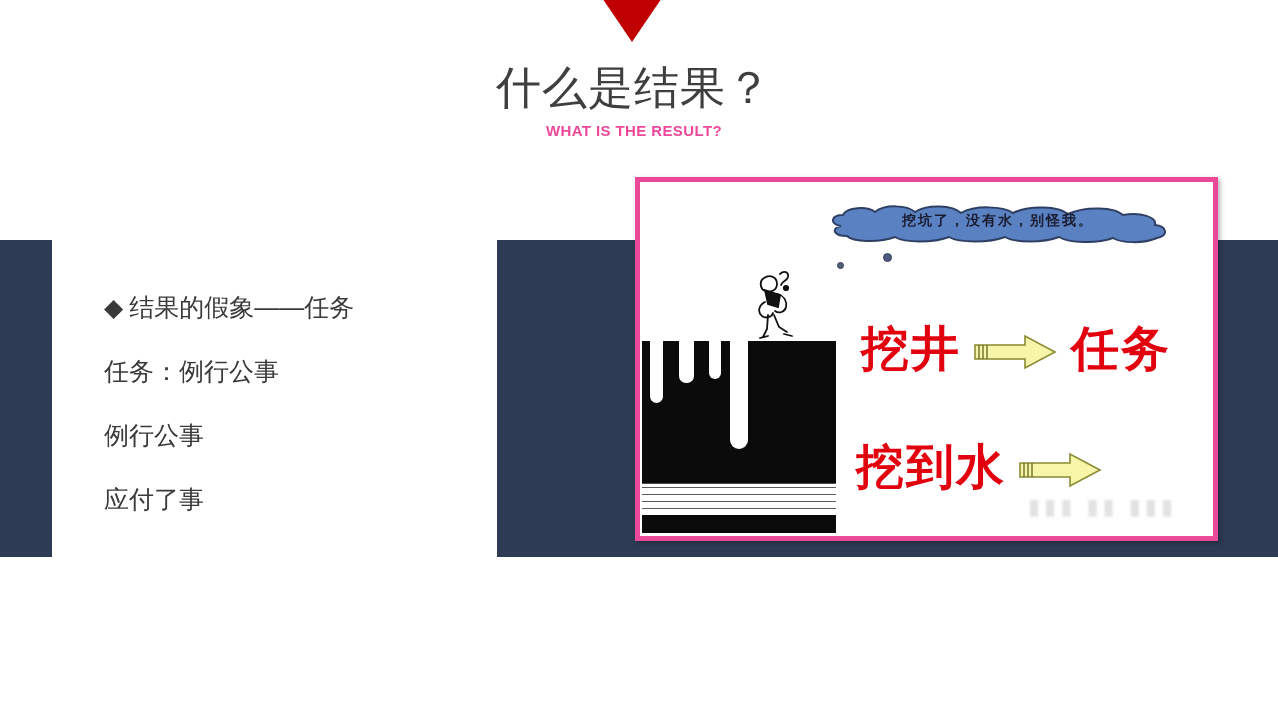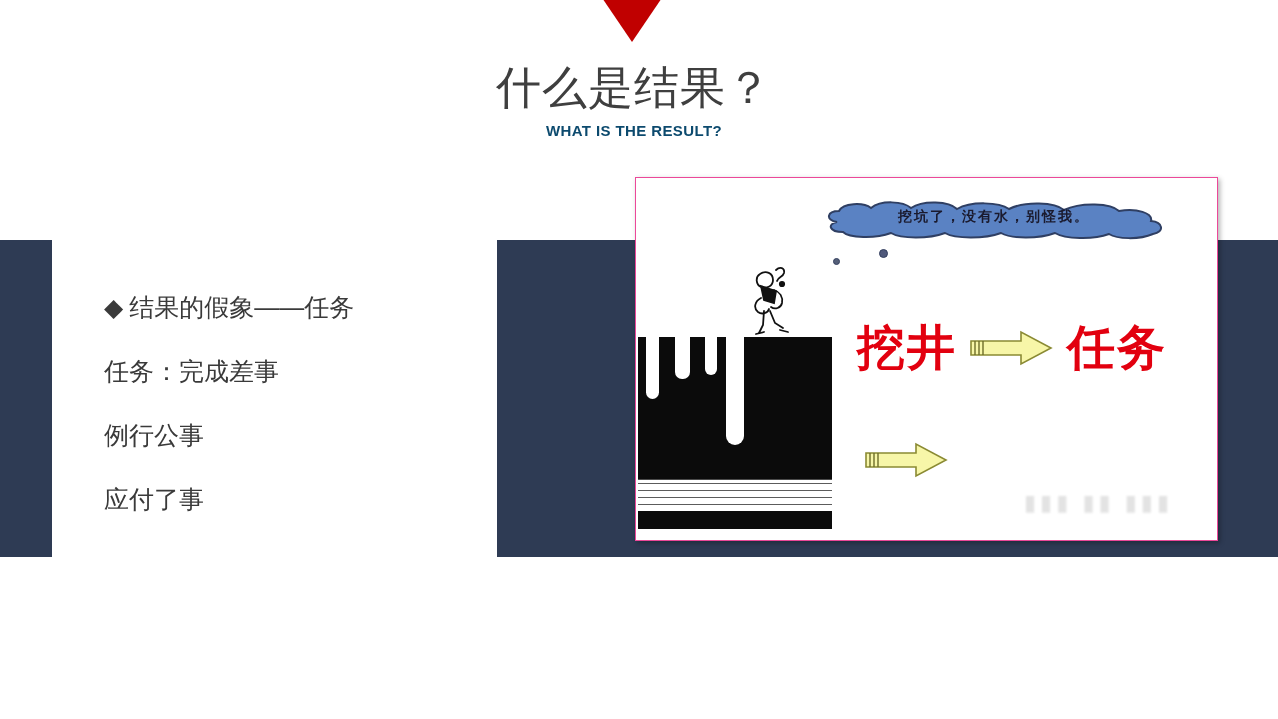--- a/index.html
+++ b/index.html
@@ -50,21 +50,21 @@
     font-size: 45px;
     line-height: 56px;
     color: #3F3F3F;
     letter-spacing: 1px;
     white-space: nowrap;
   }
   .title-en {
     margin-top: 6px;
     font-size: 15px;
     font-weight: bold;
-    color: #0c4a6e;
+    color: #ec4899;
     letter-spacing: 0.4px;
     white-space: nowrap;
   }
 
   
   .band-left {
     position: absolute;
     left: 0;
     top: 240px;
     width: 52px;
@@ -101,21 +101,21 @@
   }
 
   
   .illus-panel {
     position: absolute;
     left: 635px;
     top: 177px;
     width: 583px;
     height: 364px;
     background: #ffffff;
-    border: 1px solid #ec4899;
+    border: 5px solid #ec4899;
     box-shadow: 2px 2px 5px rgba(0,0,0,0.30);
     overflow: hidden;
     box-sizing: border-box;
   }
 
   
   .bubble {
     position: absolute;
     left: 183px;
     top: 22px;
@@ -204,20 +204,21 @@
   }
   .row-1 { left: 221px; top: 144px; }
   .row-2 { left: 216px; top: 262px; }
   .red-word {
     font-size: 48px;
     line-height: 52px;
     font-weight: bold;
     color: #E2000F;
     letter-spacing: 2px;
     white-space: nowrap;
+    font-family: Liberation Mono, monospace;
   }
   .arrow {
     position: relative;
     width: 86px;
     height: 40px;
     margin: 0 12px;
     flex: none;
   }
 
   
@@ -249,21 +250,21 @@
   </div>
 
   <div class="band-left"></div>
   <div class="band-right"></div>
 
   <div class="bullets">
     <div class="bullet-line">
       <span class="diamond">◆</span><span>结果的假象——任务</span>
     </div>
     <div class="bullet-line">
-      <span>任务：完成差事</span>
+      <span>任务：例行公事</span>
     </div>
     <div class="bullet-line">
       <span>例行公事</span>
     </div>
     <div class="bullet-line">
       <span>应付了事</span>
     </div>
   </div>
 
   <div class="illus-panel">
@@ -309,20 +310,21 @@
     <div class="row row-1">
       <span class="red-word">挖井</span>
       <svg class="arrow" viewBox="0 0 86 40">
         <path d="M2 13 L52 13 L52 4 L82 20 L52 36 L52 27 L2 27 Z" fill="#F7F6A8" stroke="#8A8A33" stroke-width="1.6"></path>
         <path d="M6 13 L6 27 M10 13 L10 27 M14 13 L14 27" stroke="#6E6E2A" stroke-width="1.4"></path>
       </svg>
       <span class="red-word">任务</span>
     </div>
 
     <div class="row row-2">
+      <span class="red-word">挖到水</span>
       <svg class="arrow" viewBox="0 0 86 40">
         <path d="M2 13 L52 13 L52 4 L82 20 L52 36 L52 27 L2 27 Z" fill="#F7F6A8" stroke="#8A8A33" stroke-width="1.6"></path>
         <path d="M6 13 L6 27 M10 13 L10 27 M14 13 L14 27" stroke="#6E6E2A" stroke-width="1.4"></path>
       </svg>
     </div>
 
     <div class="watermark">▮▮▮ ▮▮ ▮▮▮</div>
 
   </div>
 </div>

